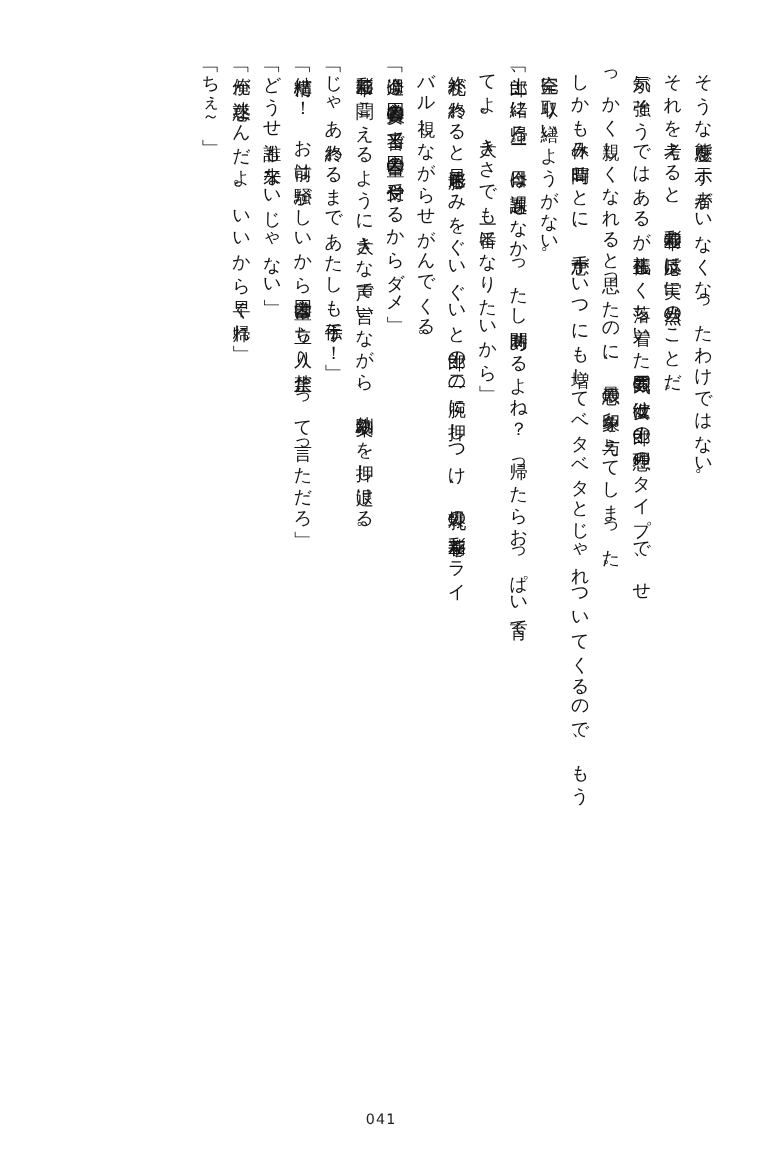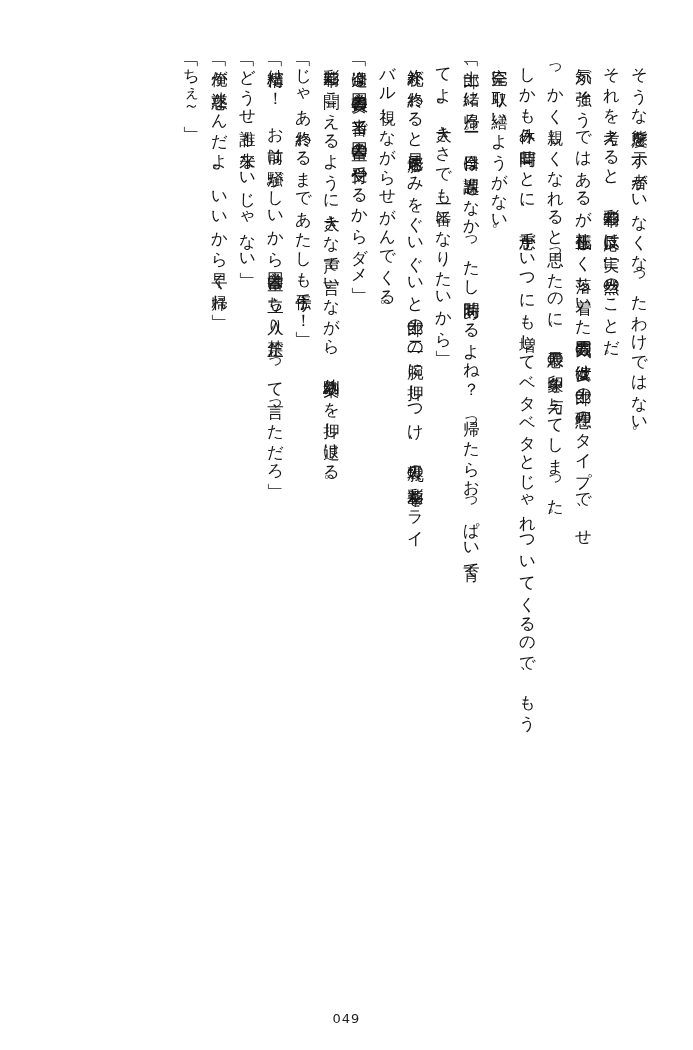--- a/index.html
+++ b/index.html
@@ -77,14 +77,14 @@
     <div class="line">終礼が終わると早速膨らみをぐいぐいと士郎の二の腕に押しつけ、爆乳の彩莉華をライ</div>
     <div class="line">バル視しながらせがんでくる。</div>
     <div class="line">「今週は図書委員の当番で図書室の受付やるからダメ」</div>
     <div class="line">彩莉華に聞こえるように大きな声で言いながら、幼馴染みを押し退ける。</div>
     <div class="line">「じゃあ終わるまであたしも手伝う！」</div>
     <div class="line">「結構だ！　お前は騒がしいから図書室は立ち入り禁止だって言っただろ」</div>
     <div class="line">「どうせ誰も来ないじゃない」</div>
     <div class="line">「俺が迷惑なんだよ。いいから早く帰れ」</div>
     <div class="line">「ちぇ～」</div>
   </div>
-  <div class="page-number">049</div>
+  <div class="page-number">041</div>
 </div>
 
 </body></html>

